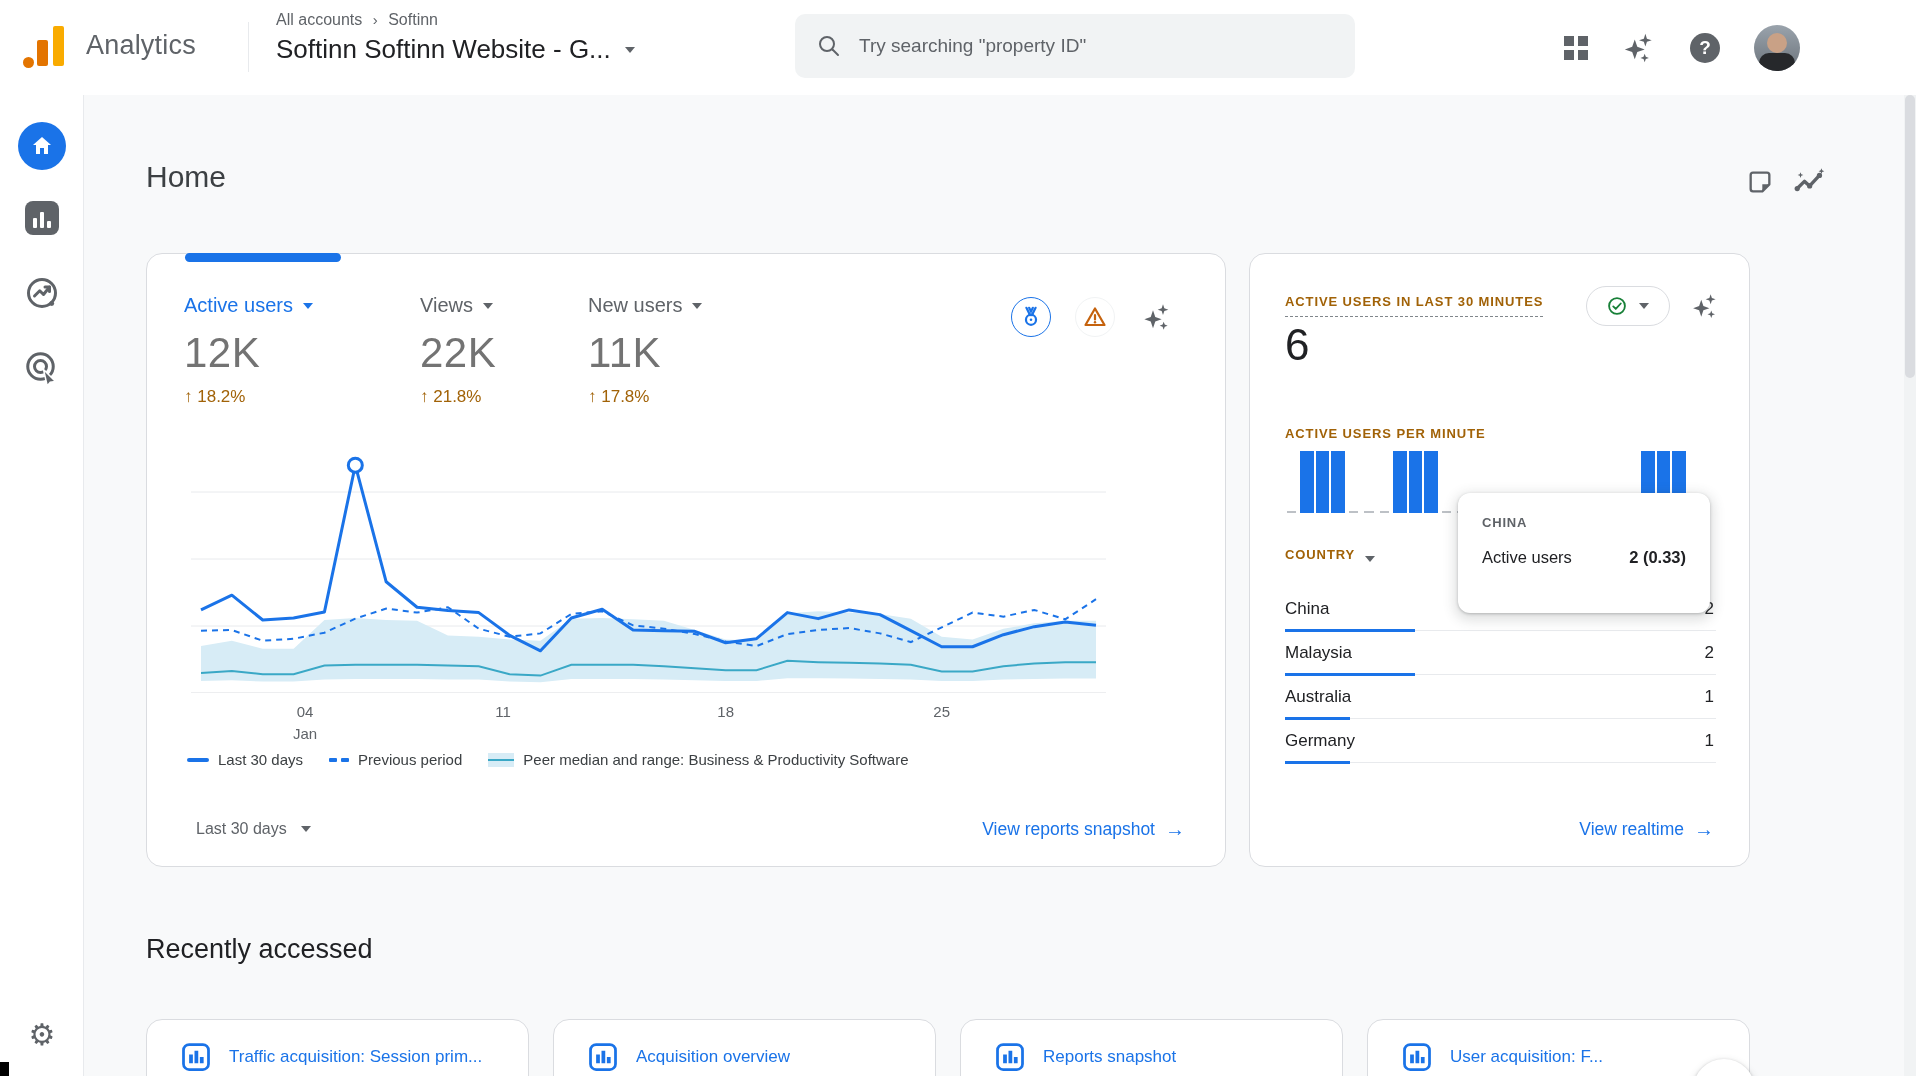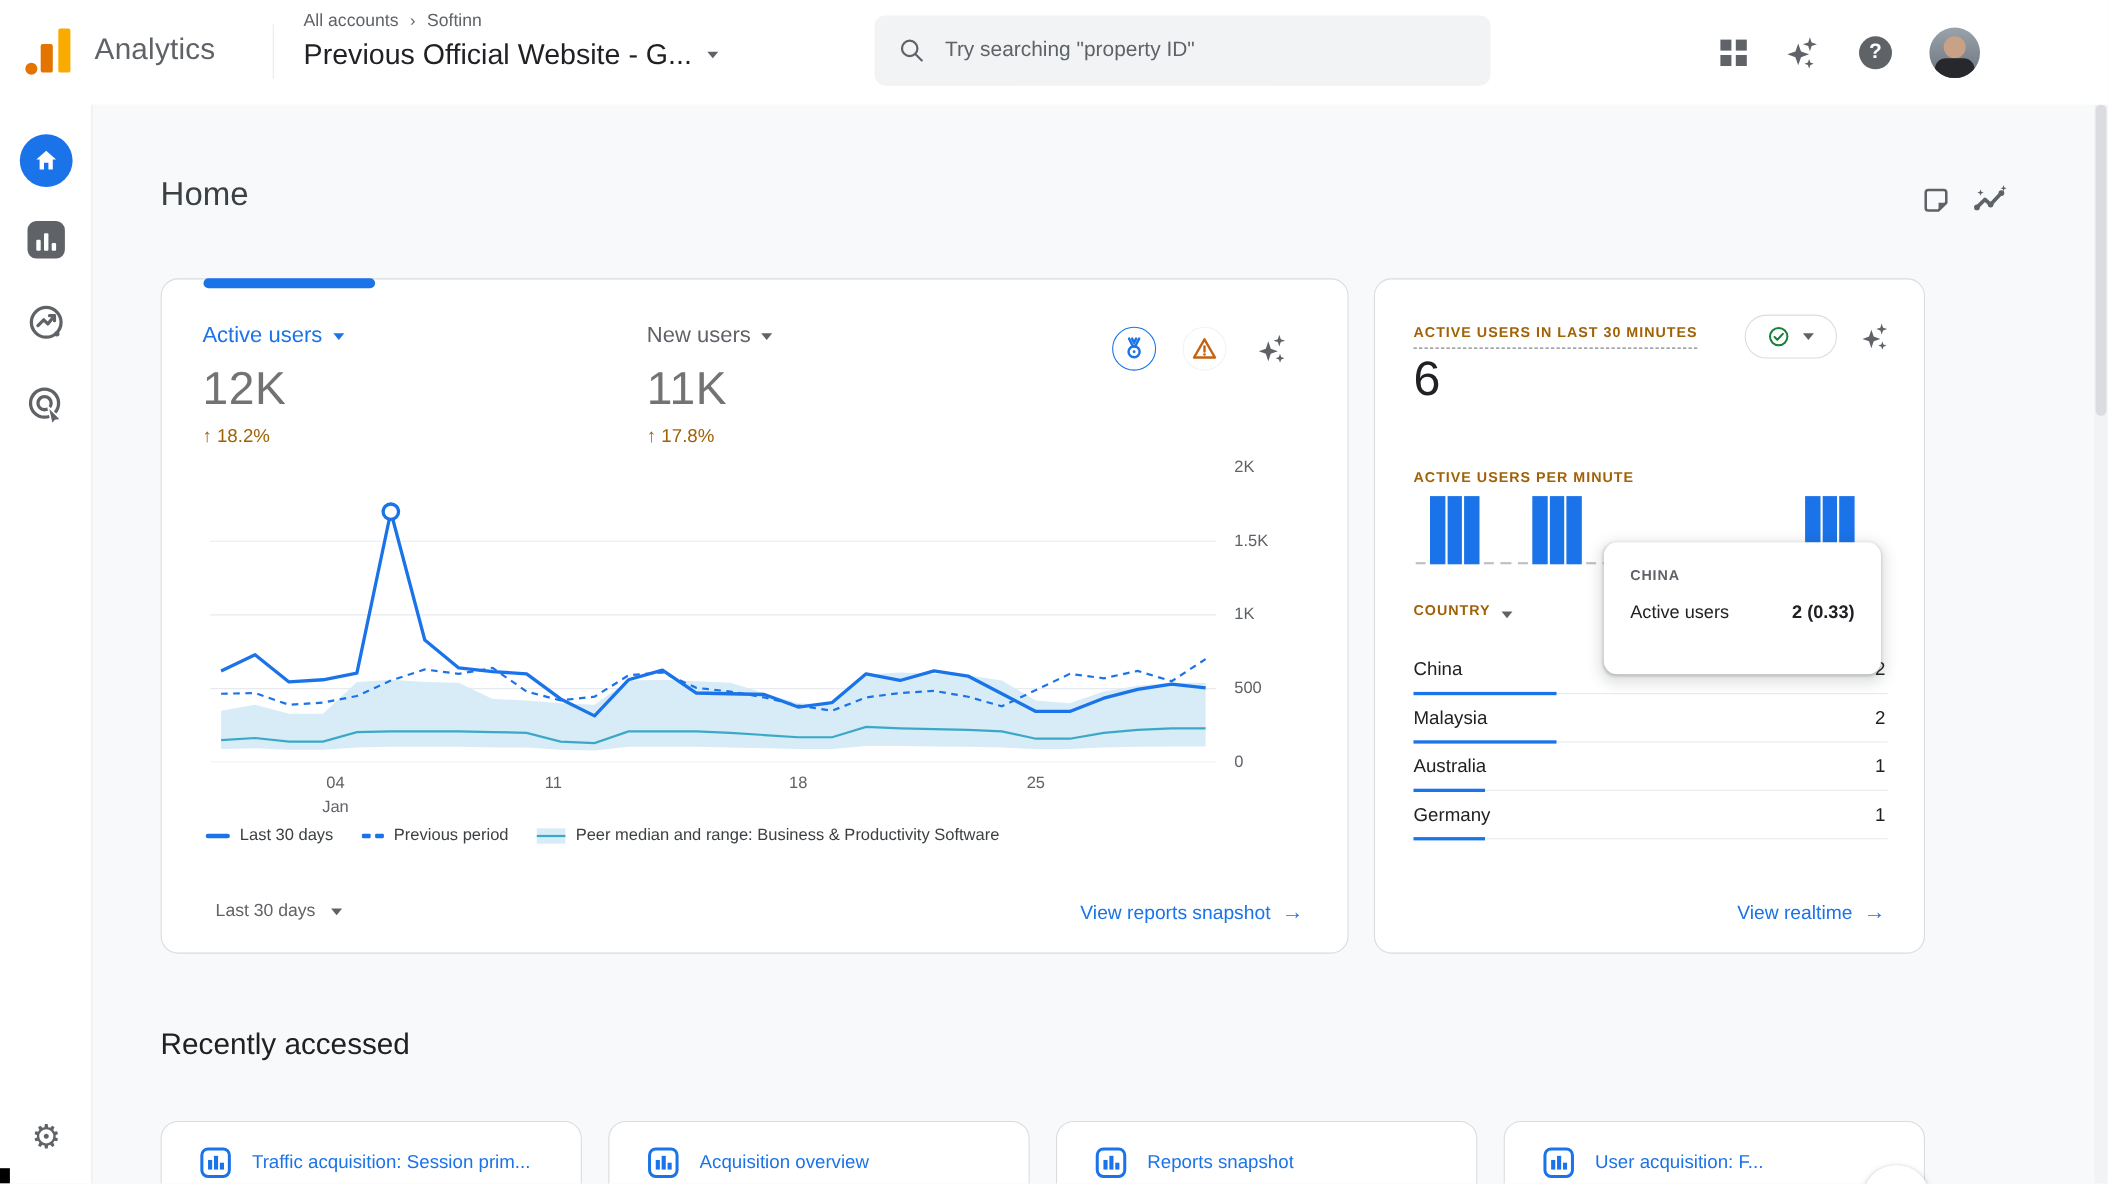--- a/index.html
+++ b/index.html
@@ -123,21 +123,21 @@
       <div class="dot"></div>
   </div>
   <div id="brand">Analytics</div>
   <div id="topbar-divider"></div>
   <div id="breadcrumb">
     <span>All accounts</span>
     <span class="sep">›</span>
     <span>Softinn</span>
   </div>
   <div id="property-row">
-    <span id="property-title">Previous Official Website - G...</span>
+    <span id="property-title">Softinn Softinn Website - G...</span>
     <span class="caret"></span>
   </div>
   <div id="searchbar">
     <svg width="24" height="24" viewBox="0 0 24 24">
       <circle cx="10" cy="10" r="7" fill="none" stroke="#5f6368" stroke-width="2"></circle>
       <line x1="15.5" y1="15.5" x2="21" y2="21" stroke="#5f6368" stroke-width="2" stroke-linecap="round"></line>
     </svg>
     <input id="search-input" placeholder="Try searching &quot;property ID&quot;" style="">
   </div>
   <div id="topbar-actions">
@@ -215,20 +215,28 @@
   <div id="tab-indicator"></div>
 
   <div class="metric selected" style="left:37px;">
     <div class="m-label">
         <span>Active users</span>
         <span class="caret"></span>
       </div>
     <div class="m-value">12K</div>
     <div class="m-delta"><span>↑</span> <span>18.2%</span></div>
   </div>
+  <div class="metric" style="left:273px;">
+    <div class="m-label">
+        <span>Views</span>
+        <span class="caret"></span>
+      </div>
+    <div class="m-value">22K</div>
+    <div class="m-delta"><span>↑</span> <span>21.8%</span></div>
+  </div>
   <div class="metric" style="left:441px;">
     <div class="m-label">
         <span>New users</span>
         <span class="caret"></span>
       </div>
     <div class="m-value">11K</div>
     <div class="m-delta"><span>↑</span> <span>17.8%</span></div>
   </div>
 
   <div class="badge-circle" style="left:864px; top:43px; border:1.5px solid #1a73e8;">
@@ -255,27 +263,20 @@
         <line x1="0" x2="915" y1="67" y2="67" stroke="#e8eaed" stroke-width="1"></line>
         <line x1="0" x2="915" y1="134" y2="134" stroke="#e8eaed" stroke-width="1"></line>
         <line x1="0" x2="915" y1="201" y2="201" stroke="#e8eaed" stroke-width="1"></line>
         <line x1="0" x2="915" y1="268" y2="268" stroke="#dadce0" stroke-width="1"></line>
         <path d="M10 221.1 L 40.86206896551724 215.74 L 71.72413793103448 223.78 L 102.58620689655173 223.78 L 133.44827586206895 194.97 L 164.31034482758622 192.95999999999998 L 195.17241379310346 194.97 L 226.0344827586207 195.64 L 256.8965517241379 210.38 L 287.7586206896552 211.72 L 318.62068965517244 214.4 L 349.48275862068965 215.74 L 380.3448275862069 193.63 L 411.2068965517241 192.95999999999998 L 442.0689655172414 194.3 L 472.9310344827586 195.64 L 503.7931034482759 205.02 L 534.6551724137931 214.4 L 565.5172413793103 215.74 L 596.3793103448276 188.27 L 627.2413793103449 186.26 L 658.1034482758621 187.60000000000002 L 688.9655172413793 188.94 L 719.8275862068965 193.63 L 750.6896551724138 211.72 L 781.551724137931 214.4 L 812.4137931034483 203.68 L 843.2758620689656 198.32 L 874.1379310344828 195.64 L 905 195.64 L 905 253.528 L 874.1379310344828 253.528 L 843.2758620689656 253.93 L 812.4137931034483 254.6 L 781.551724137931 255.94 L 750.6896551724138 255.94 L 719.8275862068965 254.6 L 688.9655172413793 253.93 L 658.1034482758621 253.528 L 627.2413793103449 253.26 L 596.3793103448276 253.26 L 565.5172413793103 255.94 L 534.6551724137931 255.94 L 503.7931034482759 255.27 L 472.9310344827586 254.6 L 442.0689655172414 253.93 L 411.2068965517241 253.93 L 380.3448275862069 253.93 L 349.48275862068965 257.28 L 318.62068965517244 256.61 L 287.7586206896552 254.6 L 256.8965517241379 254.6 L 226.0344827586207 253.93 L 195.17241379310346 253.93 L 164.31034482758622 253.93 L 133.44827586206895 254.6 L 102.58620689655173 256.61 L 71.72413793103448 256.61 L 40.86206896551724 255.27 L 10 255.94 Z" fill="#d7ecf6"></path>
         <polyline points="10,247.9 40.86206896551724,245.89 71.72413793103448,249.24 102.58620689655173,249.24 133.44827586206895,240.53 164.31034482758622,239.86 195.17241379310346,239.86 226.0344827586207,239.86 256.8965517241379,240.53 287.7586206896552,241.2 318.62068965517244,249.24 349.48275862068965,250.57999999999998 380.3448275862069,239.86 411.2068965517241,239.86 442.0689655172414,239.86 472.9310344827586,241.2 503.7931034482759,243.21 534.6551724137931,245.22 565.5172413793103,245.22 596.3793103448276,235.84 627.2413793103449,237.18 658.1034482758621,237.85 688.9655172413793,238.52 719.8275862068965,239.86 750.6896551724138,246.56 781.551724137931,246.56 812.4137931034483,241.2 843.2758620689656,238.52 874.1379310344828,237.18 905,237.18" fill="none" stroke="#3aa8c6" stroke-width="2"></polyline>
         <polyline points="10,205.69 40.86206896551724,205.02 71.72413793103448,215.74 102.58620689655173,213.73 133.44827586206895,207.7 164.31034482758622,193.63 195.17241379310346,183.57999999999998 226.0344827586207,187.60000000000002 256.8965517241379,182.24 287.7586206896552,203.68 318.62068965517244,211.72 349.48275862068965,208.37 380.3448275862069,188.94 411.2068965517241,186.26 442.0689655172414,200.32999999999998 472.9310344827586,203.68 503.7931034482759,209.04 534.6551724137931,216.41 565.5172413793103,221.1 596.3793103448276,209.04 627.2413793103449,205.02 658.1034482758621,203.01 688.9655172413793,208.37 719.8275862068965,217.07999999999998 750.6896551724138,202.34 781.551724137931,187.60000000000002 812.4137931034483,191.62 843.2758620689656,184.92000000000002 874.1379310344828,194.3 905,174.2" fill="none" stroke="#1a73e8" stroke-width="2" stroke-dasharray="6 5"></polyline>
         <polyline points="10,184.92000000000002 40.86206896551724,170.18 71.72413793103448,194.97 102.58620689655173,192.95999999999998 133.44827586206895,186.93 164.31034482758622,40.20000000000002 195.17241379310346,156.78 226.0344827586207,182.24 256.8965517241379,185.59 287.7586206896552,187.60000000000002 318.62068965517244,210.38 349.48275862068965,225.79 380.3448275862069,192.95999999999998 411.2068965517241,184.25 442.0689655172414,205.02 472.9310344827586,205.69 503.7931034482759,206.36 534.6551724137931,217.75 565.5172413793103,213.73 596.3793103448276,187.60000000000002 627.2413793103449,193.63 658.1034482758621,184.92000000000002 688.9655172413793,189.61 719.8275862068965,205.69 750.6896551724138,221.77 781.551724137931,221.77 812.4137931034483,209.71 843.2758620689656,201.67000000000002 874.1379310344828,196.98 905,200.32999999999998" fill="none" stroke="#1a73e8" stroke-width="3" stroke-linejoin="round"></polyline>
         <circle cx="164.31034482758622" cy="40.20000000000002" r="7" fill="#fff" stroke="#1a73e8" stroke-width="3"></circle>
       </svg></div>
-  <div id="ylabels">
-      <span style="top: -9px; left: 0px;">2K</span>
-      <span style="top: 58px; left: 0px;">1.5K</span>
-      <span style="top: 125px; left: 0px;">1K</span>
-      <span style="top: 192px; left: 0px;">500</span>
-      <span style="top: 259px; left: 0px;">0</span>
-    </div>
   <div id="xlabels">
       <span class="xt" style="left: 114px;">
         <div>04</div>
         <div>Jan</div>
       </span>
       <span class="xt" style="left: 312px;">
         <div>11</div>
       </span>
       <span class="xt" style="left: 534.655px;">
         <div>18</div>

